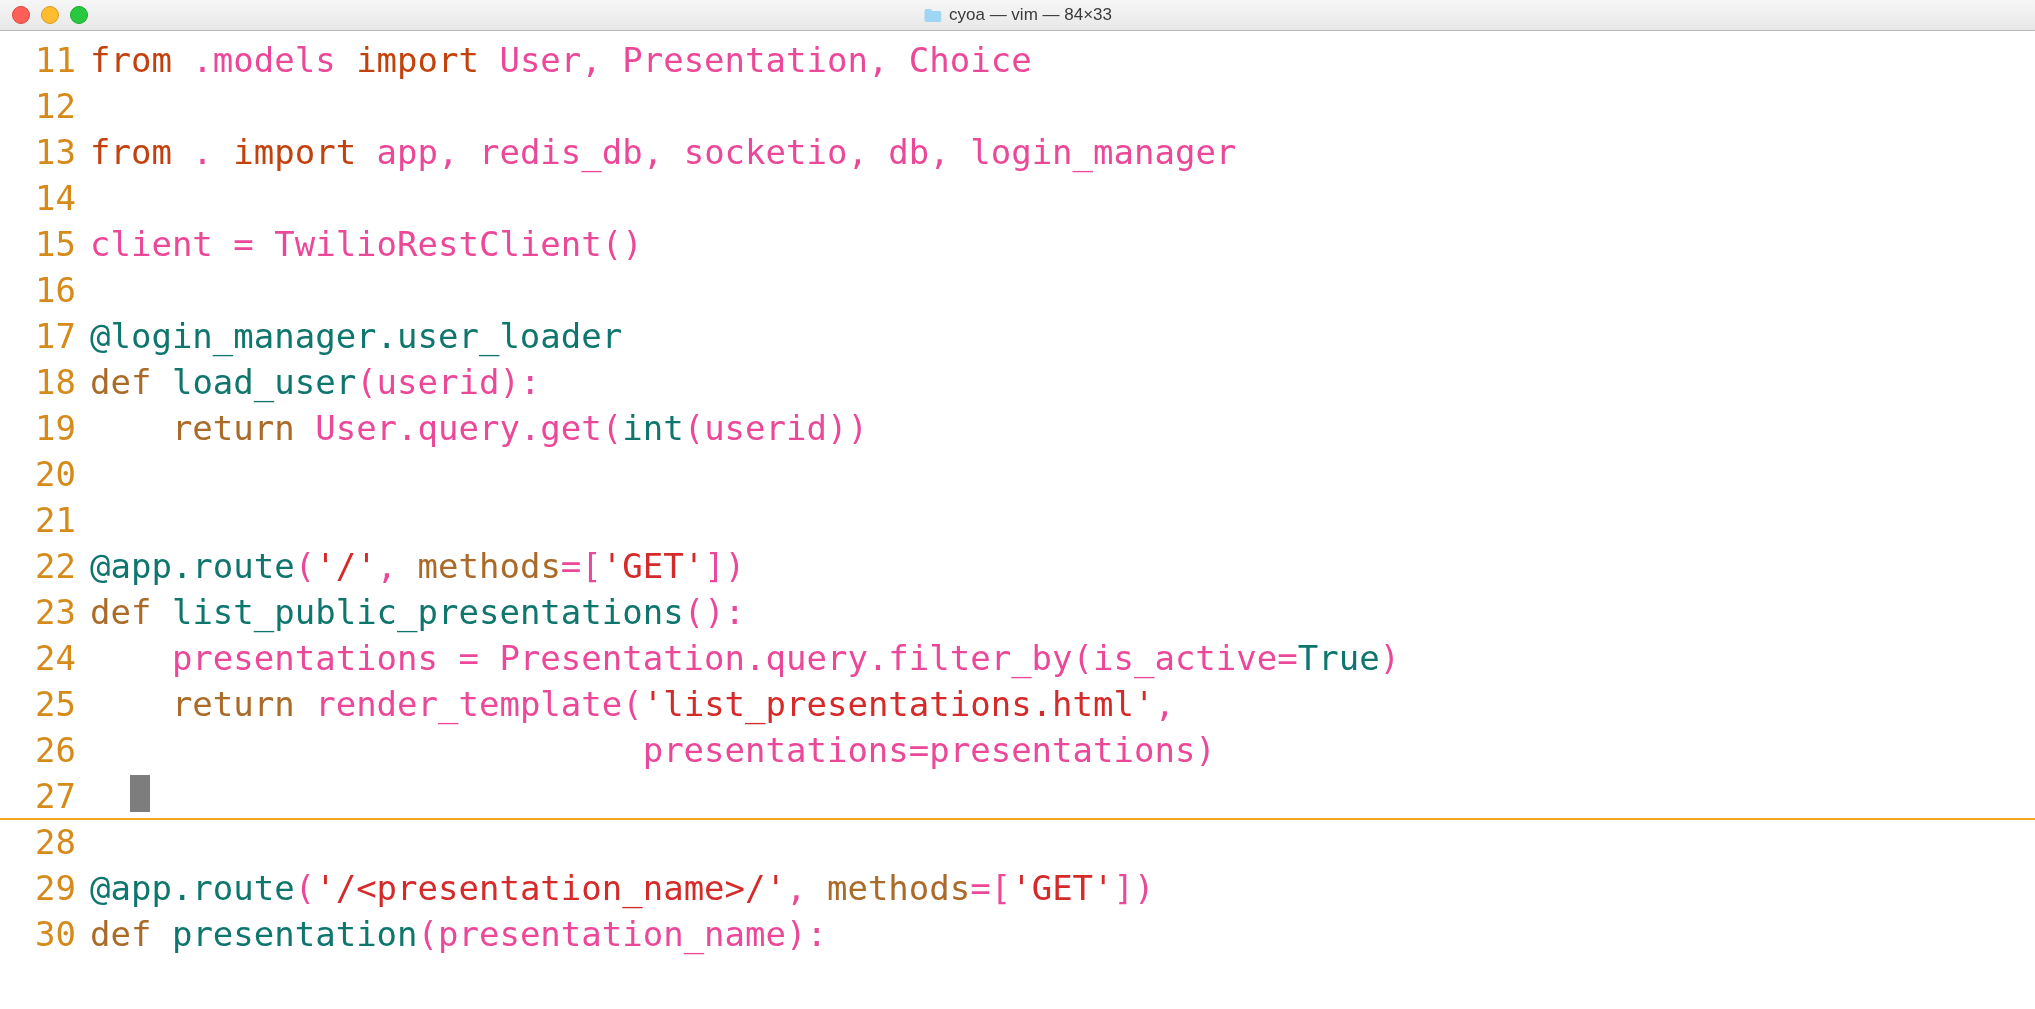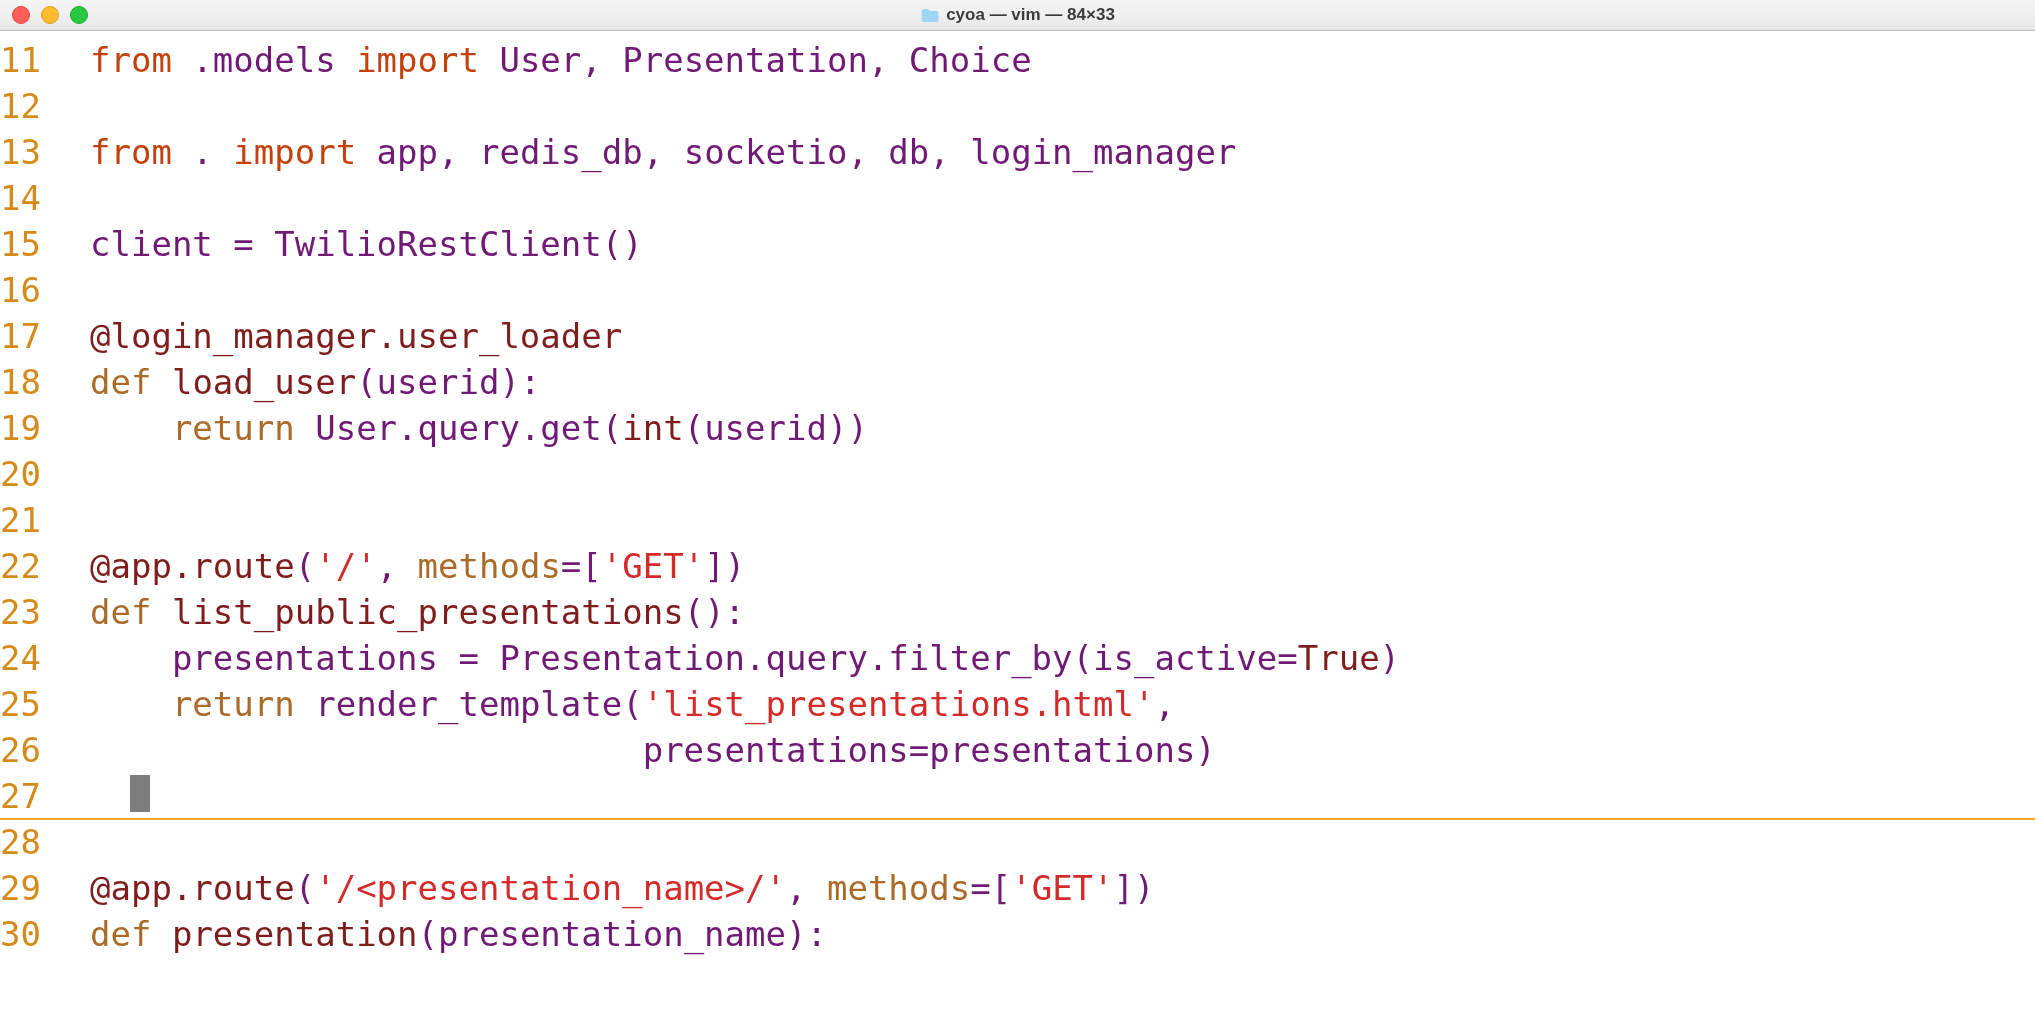--- a/index.html
+++ b/index.html
@@ -36,21 +36,20 @@
   .tl-min      { background: #febc2e; border: 1px solid #d89e22; }
   .tl-max      { background: #28c840; border: 1px solid #1aab29; }
   .title-center {
     position: absolute;
     left: 50%;
     transform: translateX(-50%);
     display: flex;
     align-items: center;
     gap: 8px;
     user-select: none;
-    font-weight: bold;
   }
   .folder-icon {
     width: 18px;
     height: 14px;
   }
   .editor {
     font-family: Menlo, Consolas, monospace;
     font-size: 34px;
     line-height: 46px;
     padding-top: 6px;
@@ -67,43 +66,43 @@
     content: "";
     position: absolute;
     left: 0;
     right: 0;
     bottom: -1px;
     border-bottom: 2px solid #f5a623;
     pointer-events: none;
   }
   .gutter {
     width: 76px;
-    text-align: left;
+    text-align: right;
     padding-right: 14px;
     color: #d68a1a;
     user-select: none;
   }
   .code {
     flex: 1;
     color: #222;
   }
   .cursor-block {
     display: inline-block;
     width: 0.6em;
     height: 1.1em;
     background: #7d7d7d;
     vertical-align: -4px;
   }
 
   
   .kw-purple   { color: #c2410c; }  
   .kw-brown    { color: #aa6a28; text-align: right; }  
-  .fn-teal     { color: #7f1d1d; }  
+  .fn-teal     { color: #0f766e; }  
   .str-red     { color: #d42a2a; }  
-  .default     { color: #701a75; }  
+  .default     { color: #ec4899; }  
 </style>
 </head>
 <body>
 
 <div class="titlebar">
   <div class="traffic-lights">
     <div class="tl tl-close"></div>
     <div class="tl tl-min"></div>
     <div class="tl tl-max"></div>
   </div>

